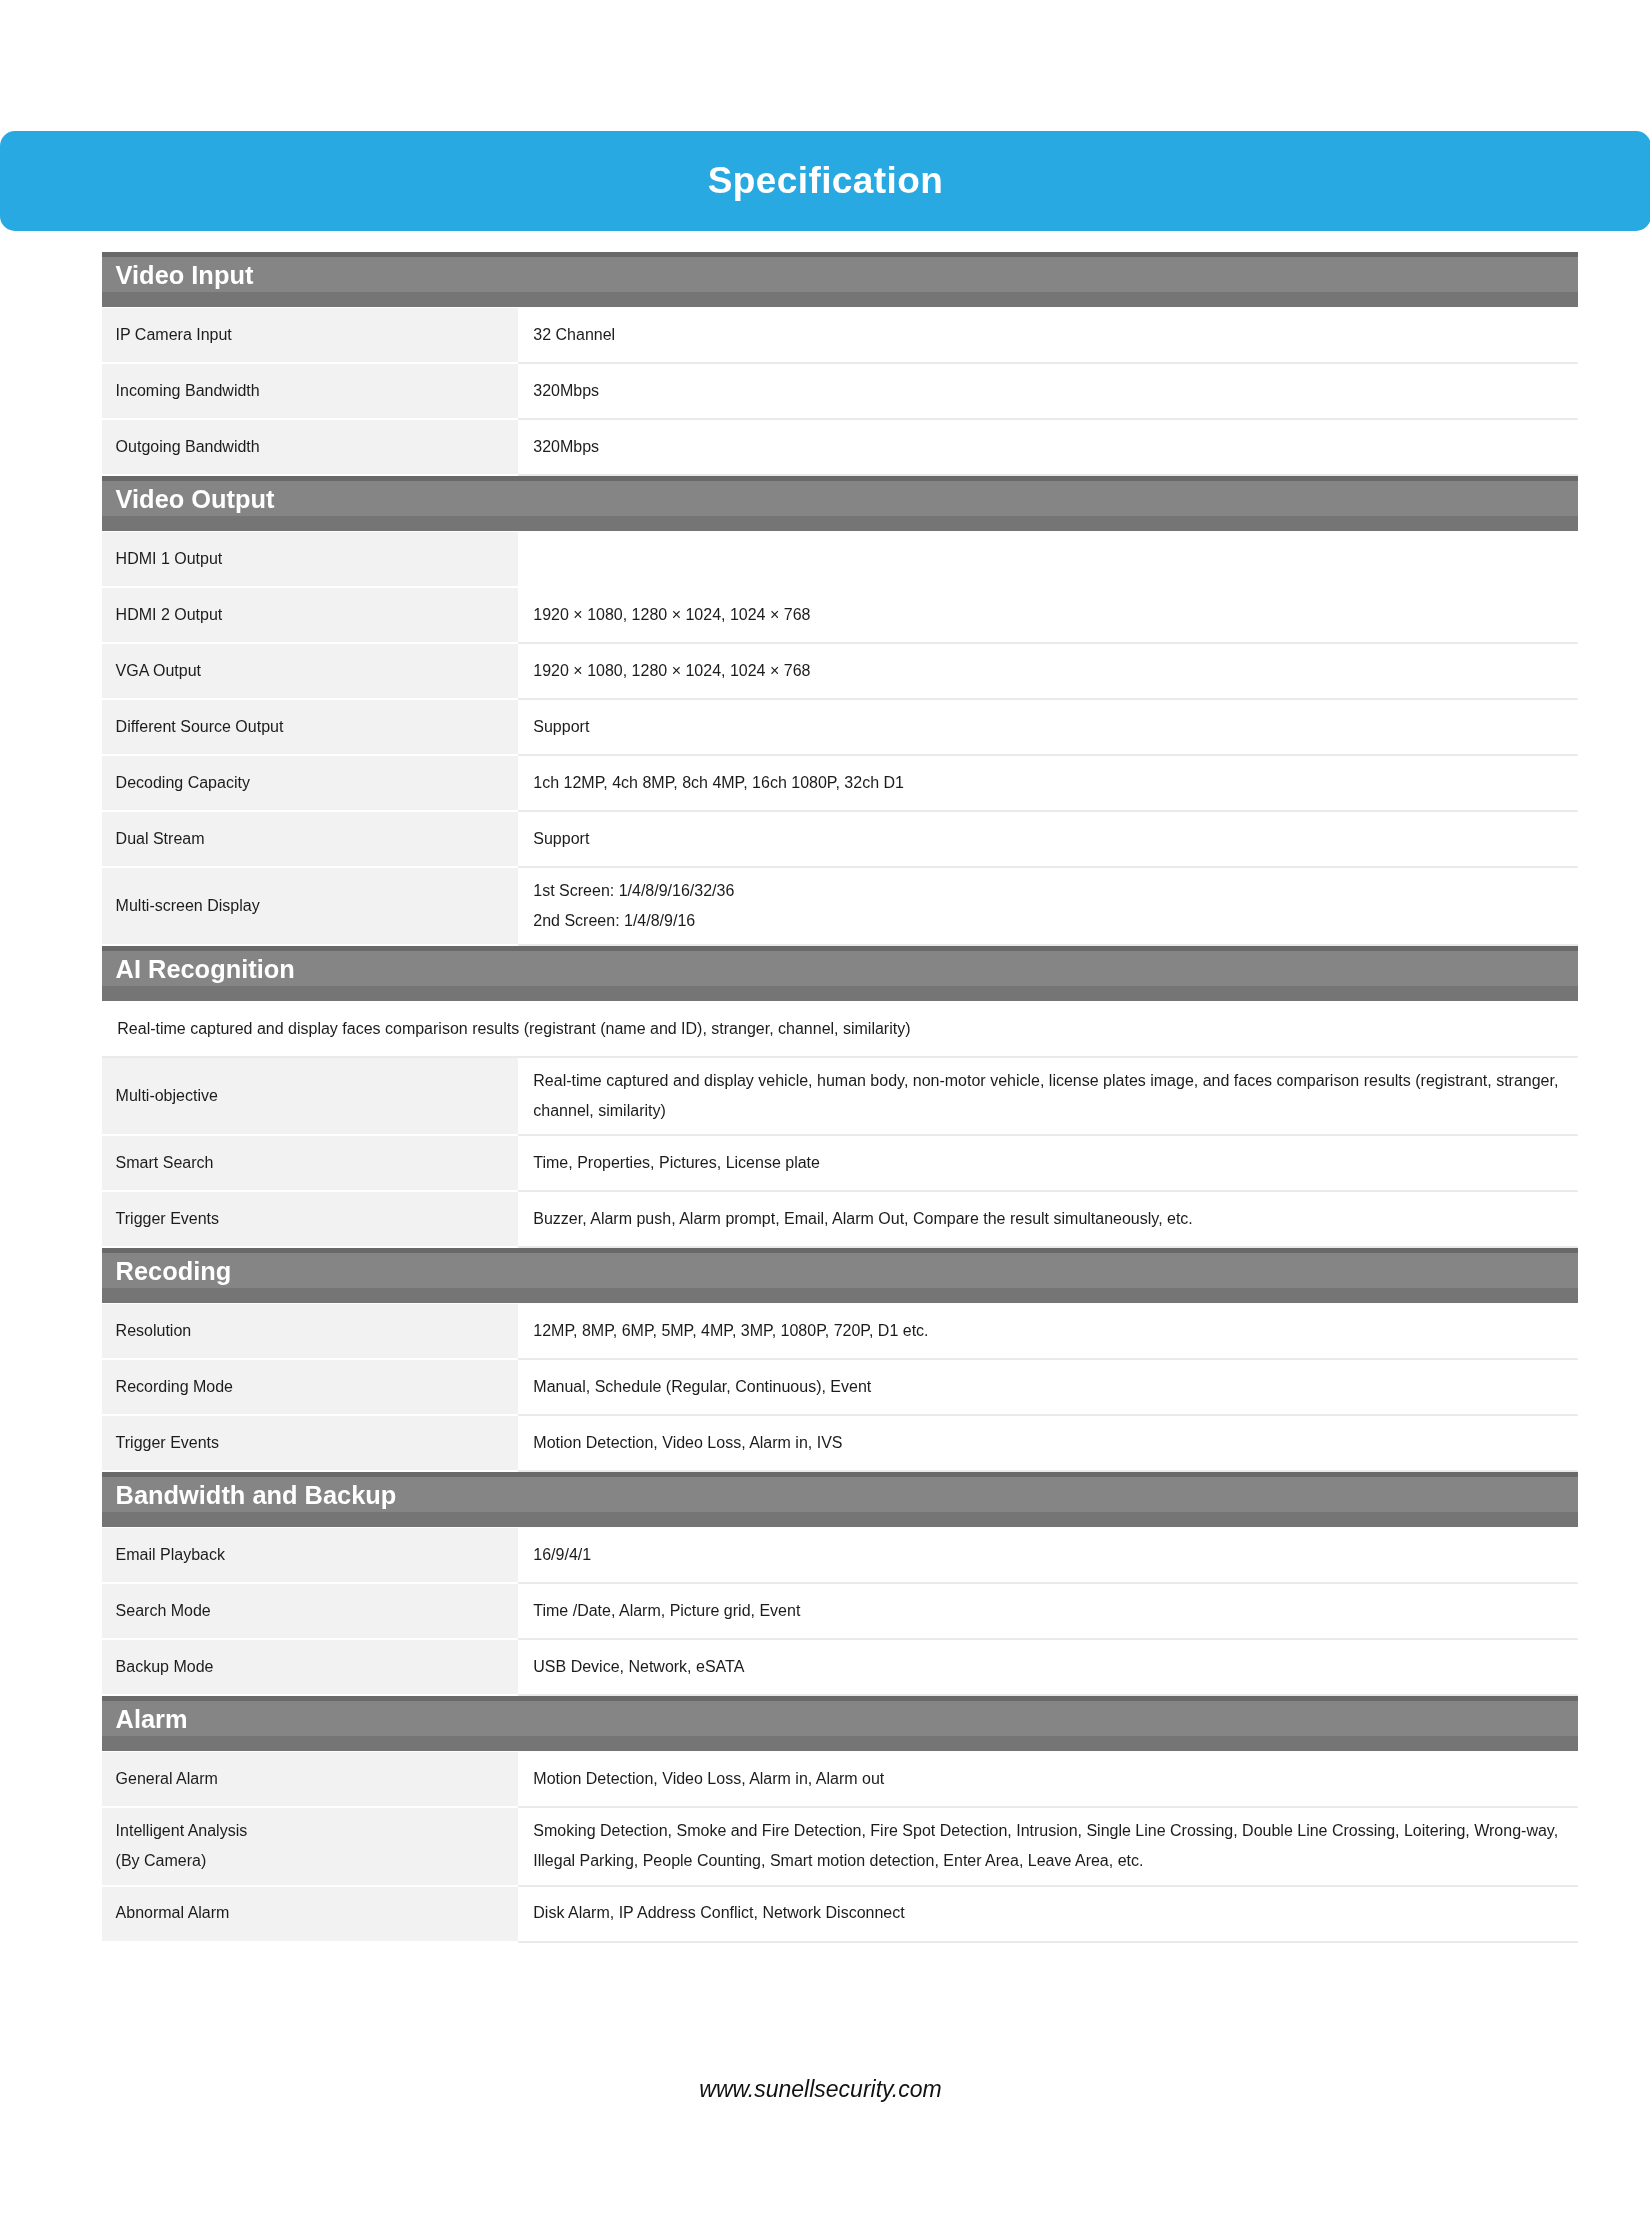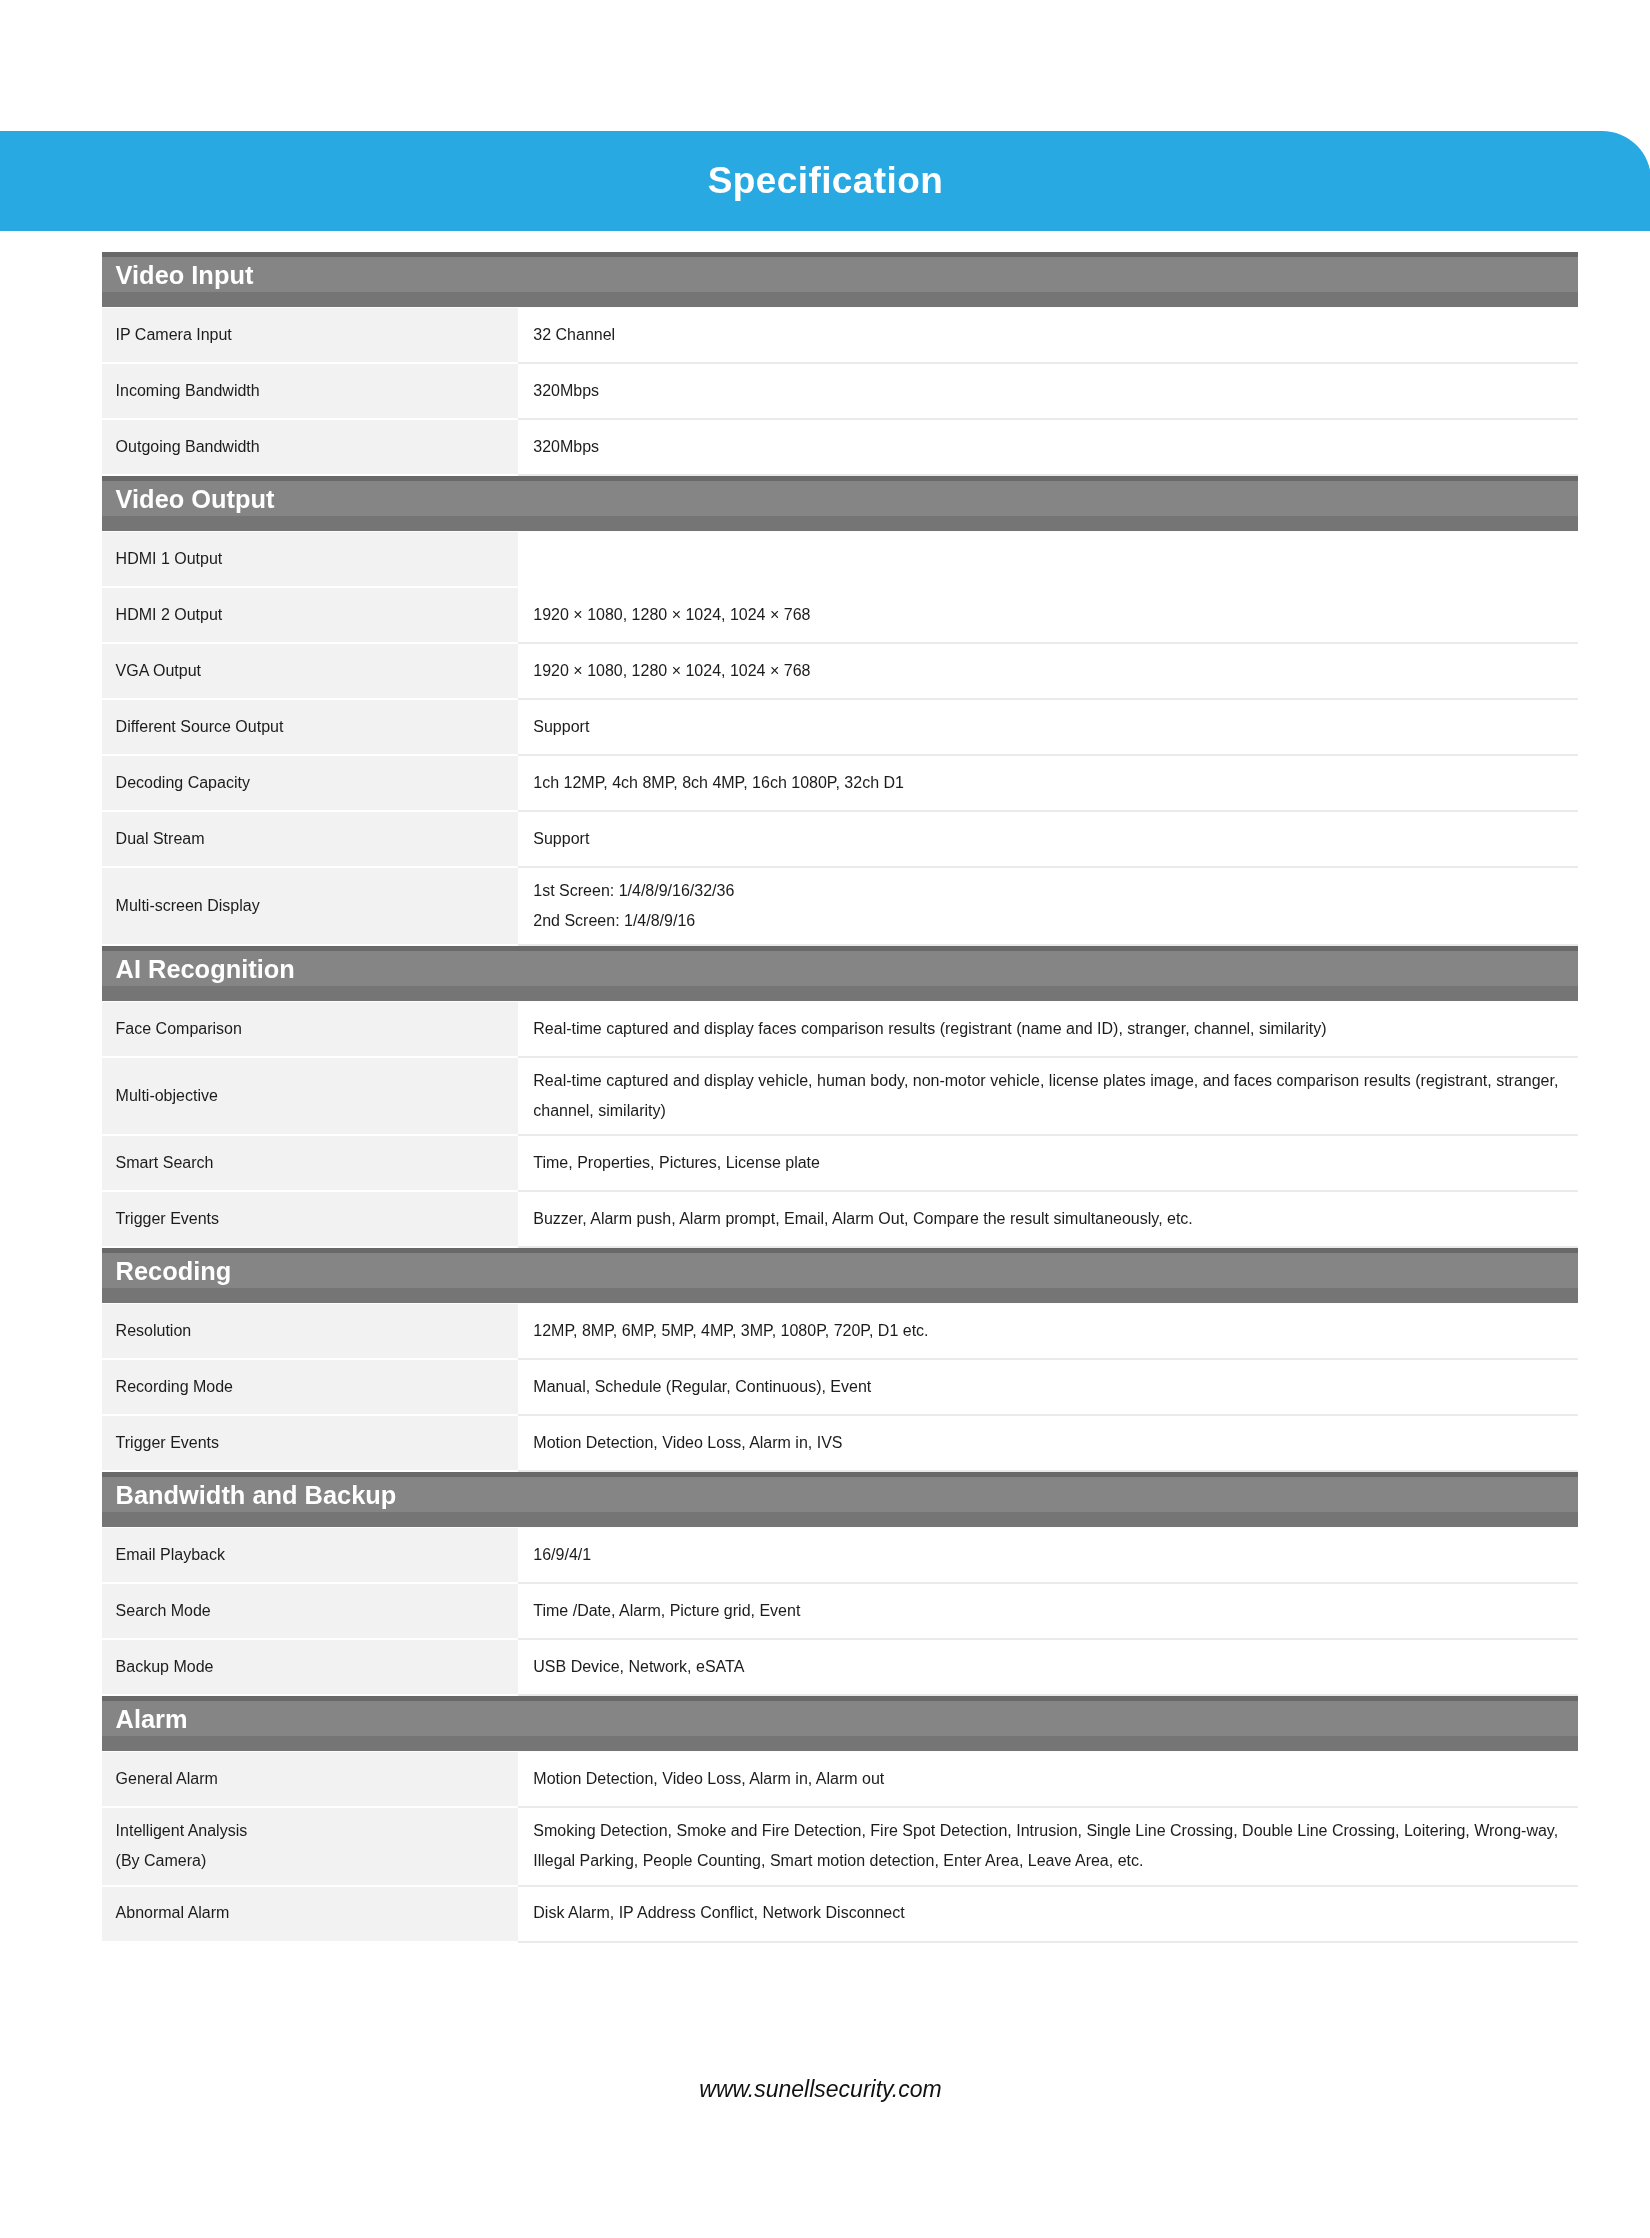--- a/index.html
+++ b/index.html
@@ -8,21 +8,21 @@
     width:1651px; height:2239px;
     background:#ffffff;
     font-family:"Liberation Sans", sans-serif;
     overflow:hidden;
   }
   .title-band {
     position:absolute; left:0; top:131px;
     width:1651px; height:100px;
     background:#29A9E1;
     border-top-right-radius:49px;
-    display:flex; align-items:center; justify-content:center;
+    display:flex; align-items:center; justify-content:center;border-radius:15px;
   }
   .title-band .title-text {
     color:#ffffff; font-size:37px; font-weight:bold; letter-spacing:0.4px;
   }
   .spec-table {
     position:absolute; left:102px; top:252px; width:1476px;
   }
   .sec {
     height:56px;
     box-sizing:border-box;
@@ -118,21 +118,20 @@
       <div class="cell value">Support</div>
     </div>
     <div class="row">
       <div class="cell label">Multi-screen Display</div>
       <div class="cell value">1st Screen: 1/4/8/9/16/32/36
 2nd Screen: 1/4/8/9/16</div>
     </div>
 
     <div class="sec">AI Recognition</div>
     <div class="row">
-      <div class="cell label">Face Comparison</div>
       <div class="cell value">Real-time captured and display faces comparison results (registrant (name and ID), stranger, channel, similarity)</div>
     </div>
     <div class="row">
       <div class="cell label">Multi-objective</div>
       <div class="cell value">Real-time captured and display vehicle, human body, non-motor vehicle, license plates image, and faces comparison results (registrant, stranger, channel, similarity)</div>
     </div>
     <div class="row">
       <div class="cell label">Smart Search</div>
       <div class="cell value">Time, Properties, Pictures, License plate</div>
     </div>

